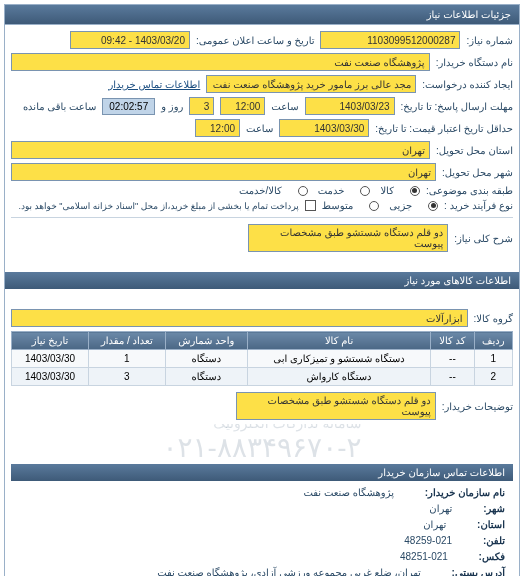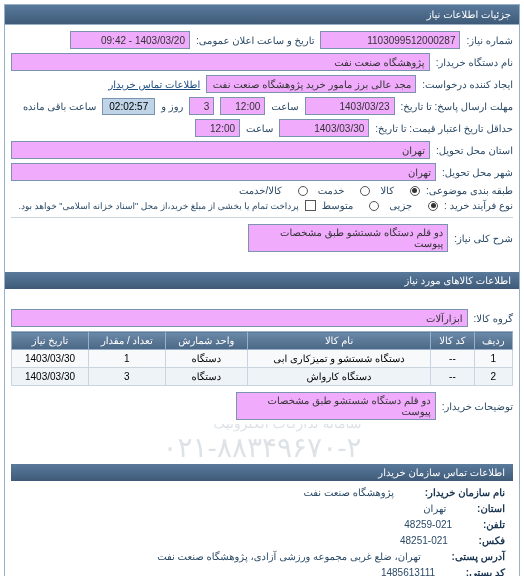--- a/index.html
+++ b/index.html
@@ -35,21 +35,21 @@
   align-items: center;
   margin-bottom: 4px;
   gap: 6px;
 }
 .row label {
   color: #2b4a66;
   font-size: 10px;
   white-space: nowrap;
 }
 .field {
-  background: #f0abfc;
+  background: #fde047;
   border: 1px solid #7a94b0;
   padding: 2px 4px;
   font-size: 10px;
   color: #333;
   min-height: 18px;
   display: inline-flex;
   align-items: center;
 }
 .radio-group {
   display: inline-flex;
@@ -292,20 +292,21 @@
     <div style="position:relative;height:40px;overflow:hidden">
       <div class="watermark">
         <div style="font-size:14px">سامانه تدارکات الکترونیک</div>
         <div>‭۰۲۱-۸۸۳۴۹۶۷۰-۲‬</div>
       </div>
     </div>
 
     <div class="contact-section">اطلاعات تماس سازمان خریدار</div>
     <div class="contact-body">
       <div><b>نام سازمان خریدار:</b> <span>پژوهشگاه صنعت نفت</span></div>
+      <div><b>شهر:</b> <span>تهران</span></div>
       <div><b>استان:</b> <span>تهران</span></div>
       <div><b>تلفن:</b> <span>021-48259</span></div>
       <div><b>فکس:</b> <span>021-48251</span></div>
       <div><b>آدرس پستی:</b> <span>تهران، ضلع غربی مجموعه ورزشی آزادی، پژوهشگاه صنعت نفت</span></div>
       <div><b>کد پستی:</b> <span>1485613111</span></div>
     </div>
 
     <div class="contact-section">اطلاعات تماس ایجاد کننده درخواست</div>
 
   </div>

